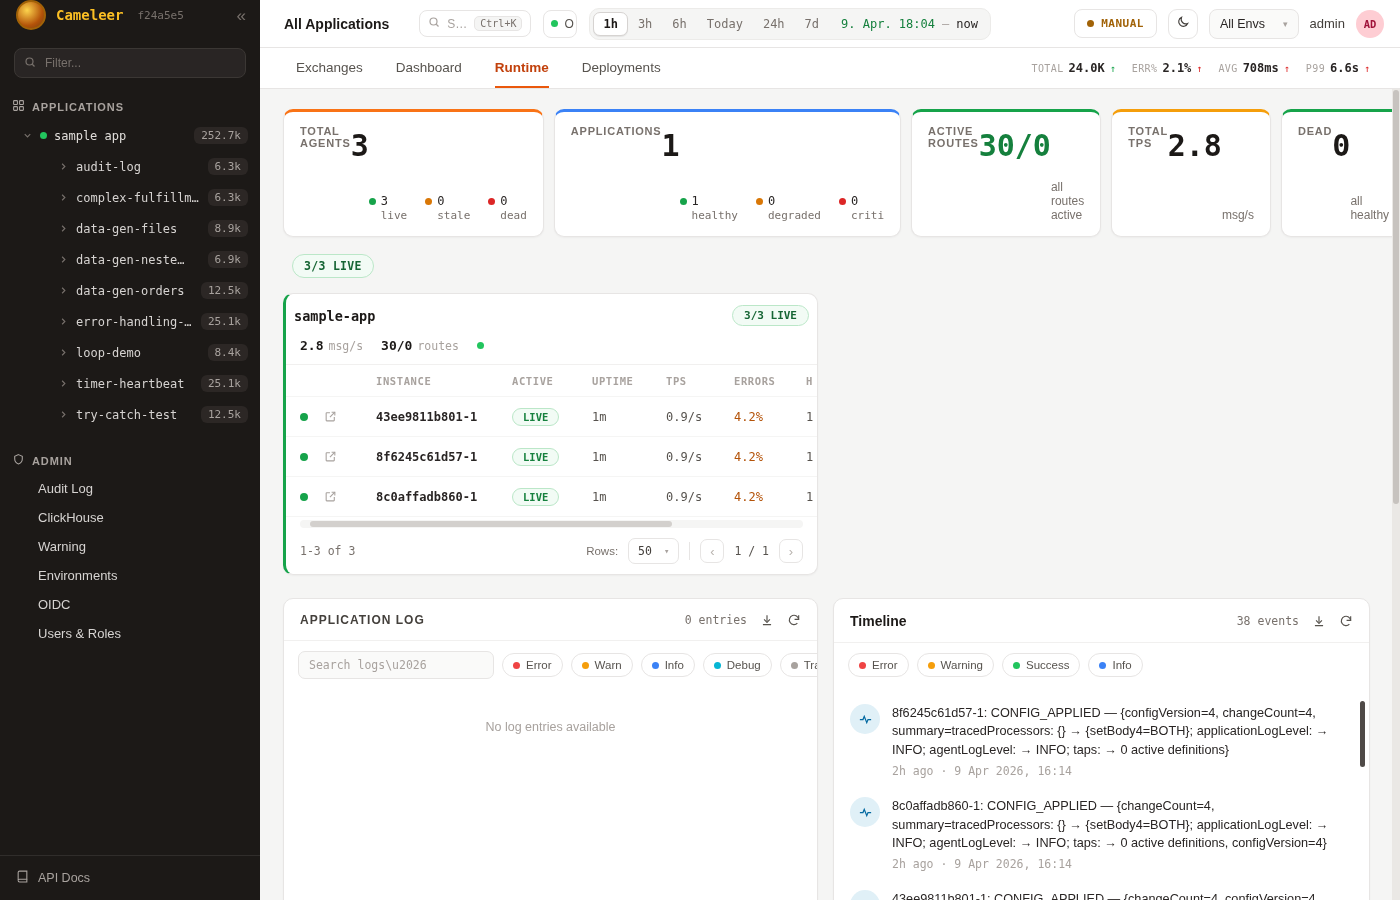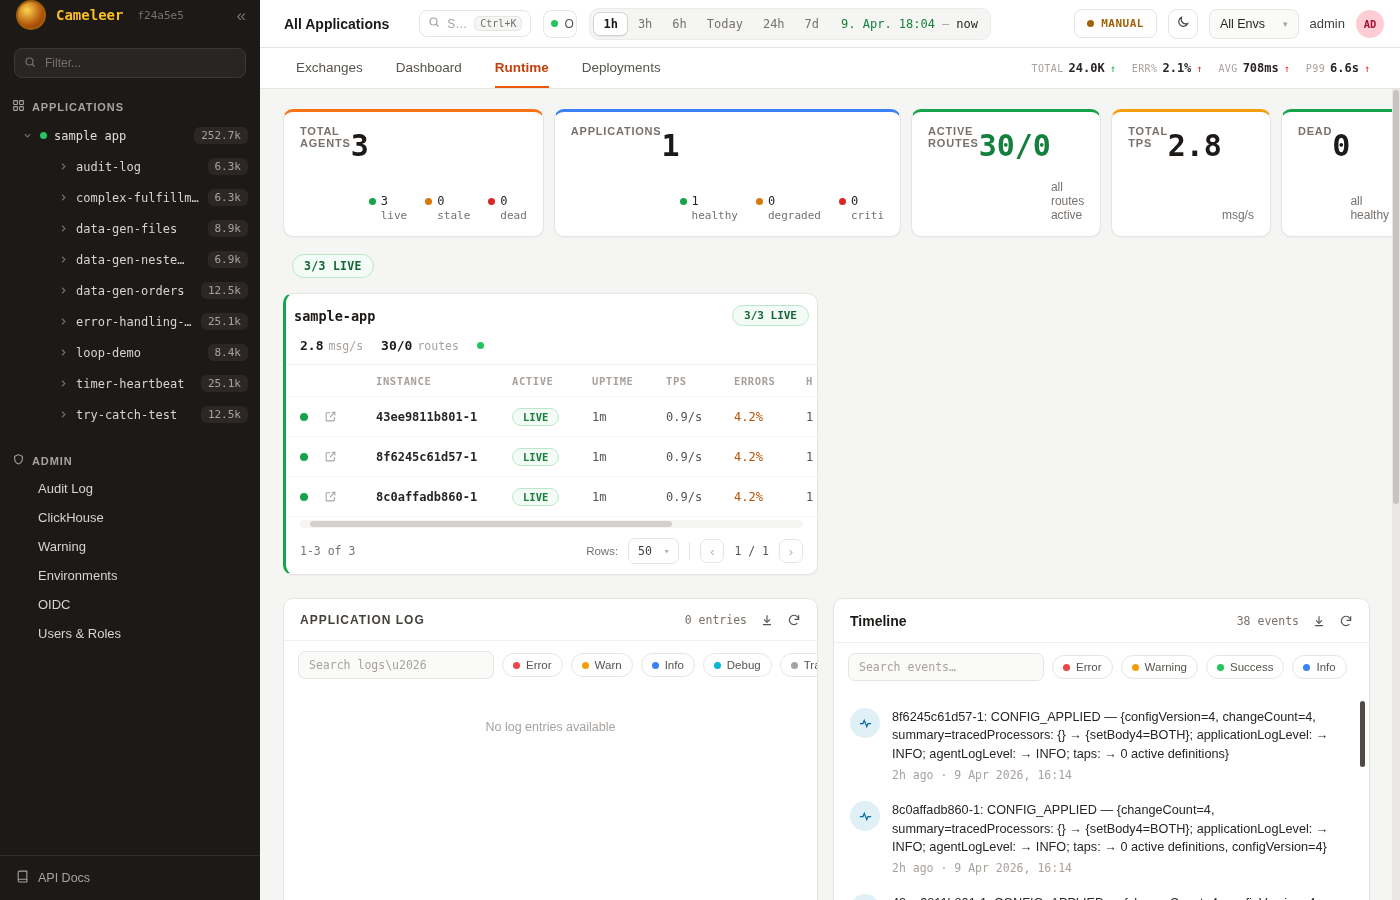--- a/index.html
+++ b/index.html
@@ -603,21 +603,20 @@
               </span>
             <span class="ph-icon">
                 <svg width="14" height="14" viewBox="0 0 24 24" fill="none" stroke="currentColor" stroke-width="2">
                   <path d="M20 11a8 8 0 1 0-2.2 6.5"></path>
                   <polyline points="20 4 20 11 13 11"></polyline>
                 </svg>
               </span>
           </span>
         </div>
         <div class="panel-controls">
-          <input class="panel-search" placeholder="Search events…" style="">
           <span class="chip">
               <span class="chip-dot dot7" style="background: rgb(239, 68, 68);"></span>
               <span>Error</span>
             </span>
           <span class="chip">
               <span class="chip-dot dot7" style="background: rgb(245, 158, 11);"></span>
               <span>Warning</span>
             </span>
           <span class="chip">
               <span class="chip-dot dot7" style="background: rgb(34, 197, 94);"></span>

